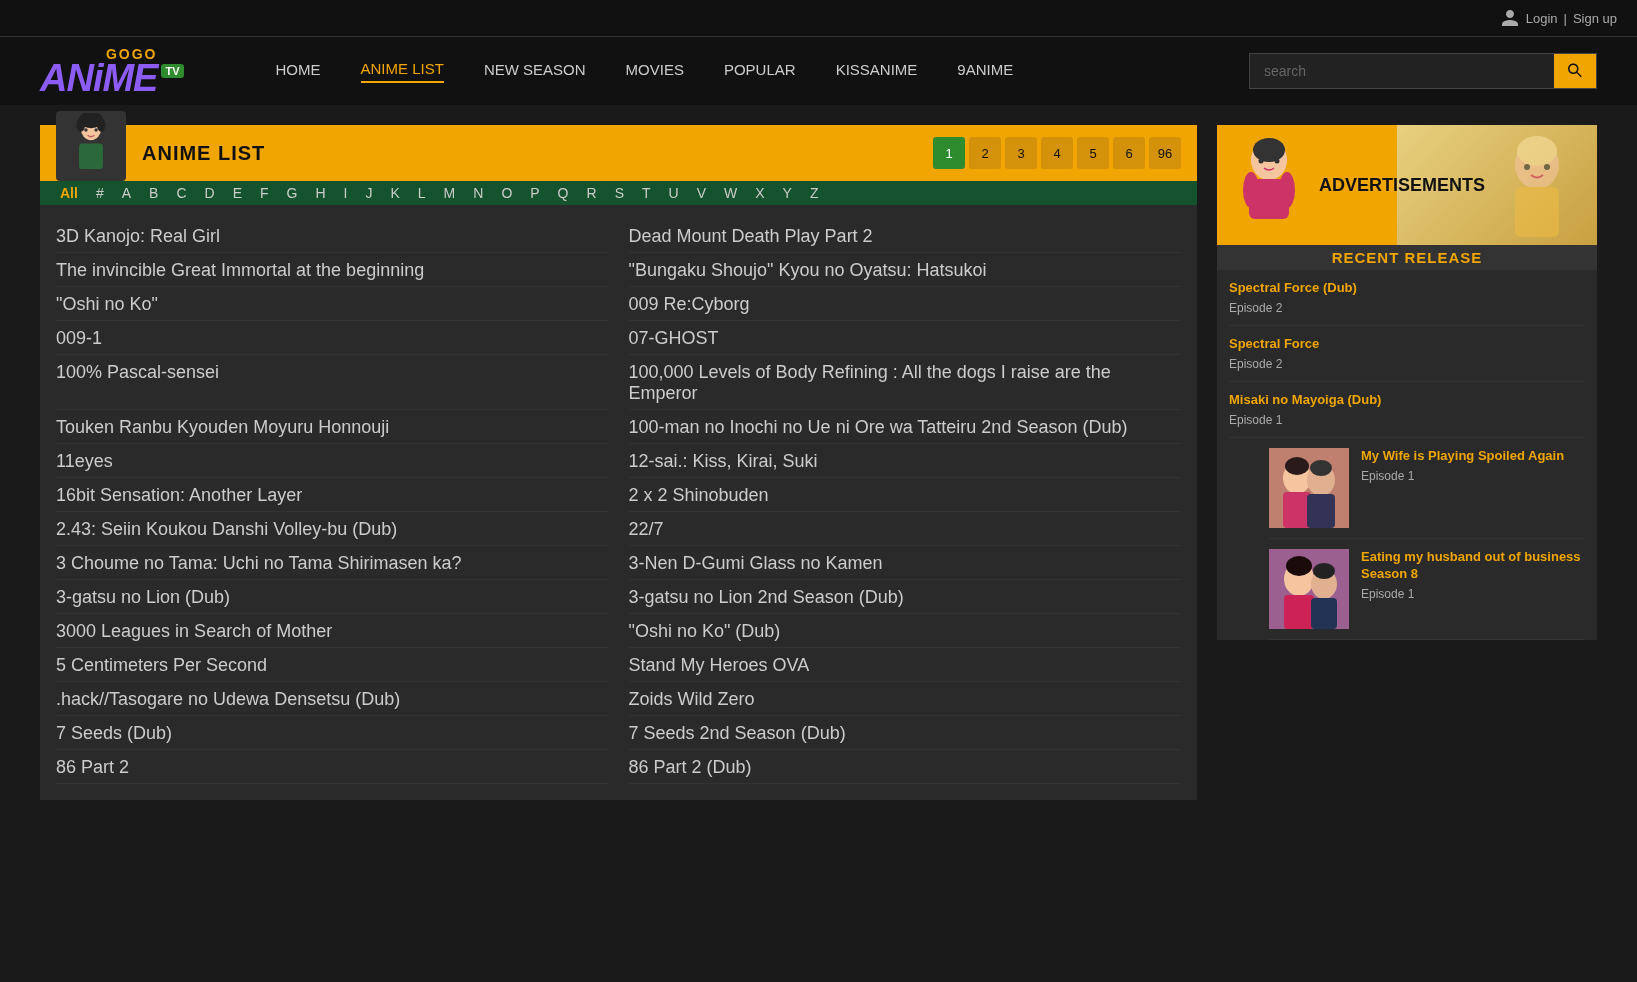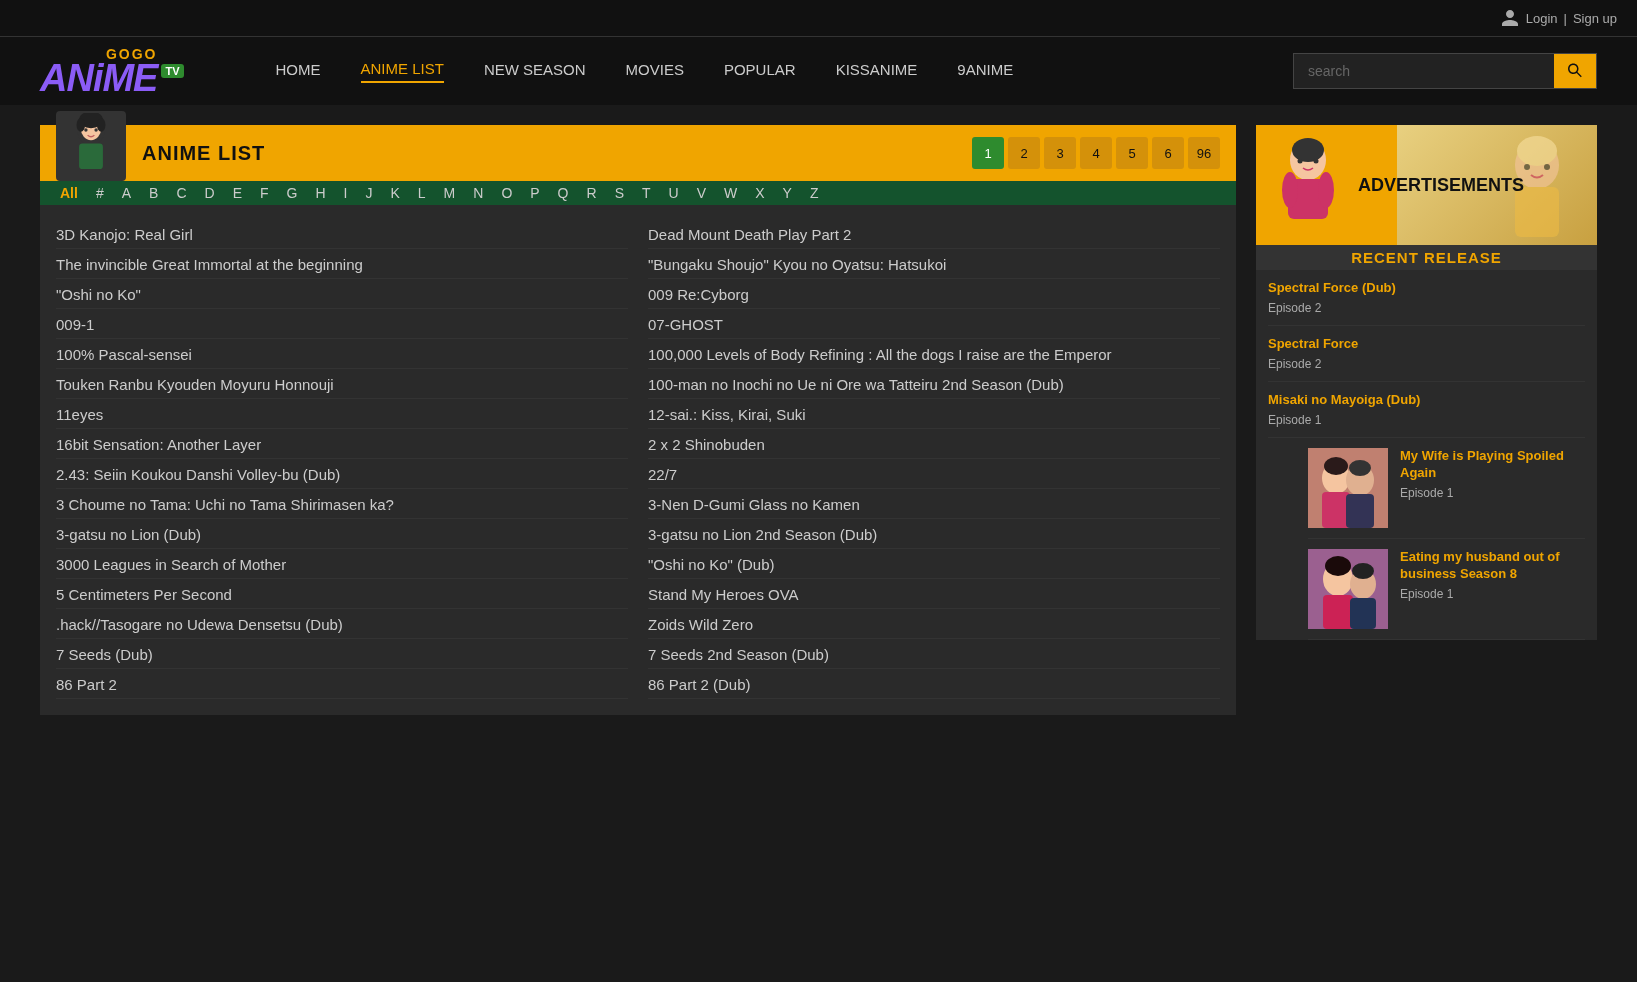--- a/index.html
+++ b/index.html
@@ -15,47 +15,47 @@
     .logo { display: flex; align-items: center; }
     .logo-tv { background: #2e8b2e; color: white; font-size: 11px; font-weight: bold; padding: 1px 4px; border-radius: 3px; margin-left: 4px; vertical-align: super; }
 
     nav { display: flex; gap: 40px; align-items: center; }
     .nav-item { color: #ccc; text-decoration: none; font-size: 15px; font-weight: 500; cursor: pointer; padding-bottom: 4px; }
     .nav-item.active { color: #f0a500; border-bottom: 2px solid #f0a500; }
 
     
     .search-area { margin-left: auto; display: flex; align-items: center; }
     .search-box { display: flex; align-items: center; border: 1px solid #444; background: #222; }
-    .search-input { background: transparent; border: none; outline: none; color: #ffffff; padding: 8px 14px; font-size: 14px; width: 260px; }
+    .search-input { background: transparent; border: none; outline: none; color: #ffffff; padding: 8px 14px; font-size: 14px; width: 304px; }
     .search-input::placeholder { color: #666; }
     .search-btn { background: #f0a500; border: none; padding: 8px 12px; cursor: pointer; display: flex; align-items: center; justify-content: center; }
     .search-btn svg { width: 18px; height: 18px; fill: #111; }
 
     
     .main-layout { display: flex; gap: 20px; padding: 20px 40px; }
     .content-area { flex: 1; min-width: 0; }
-    .sidebar { width: 341px; flex-shrink: 0; }
+    .sidebar { width: 380px; flex-shrink: 0; }
 
     
     .anime-list-header { background: #f0a500; display: flex; align-items: center; padding: 0 16px; height: 56px; gap: 16px; position: relative; }
     .anime-list-icon { width: 70px; height: 70px; border-radius: 4px; overflow: hidden; flex-shrink: 0; margin-top: -14px; background: #333; display: flex; align-items: flex-end; justify-content: center; }
     .anime-list-icon svg { width: 60px; height: 68px; }
     .anime-list-title { color: #111; font-size: 20px; font-weight: bold; letter-spacing: 1px; flex: 1; }
     .pagination { display: flex; gap: 4px; align-items: center; }
     .page-btn { width: 32px; height: 32px; display: flex; align-items: center; justify-content: center; border-radius: 3px; font-size: 13px; cursor: pointer; background: #d4910a; color: #111; font-weight: 500; }
     .page-btn.active { background: #2e8b2e; color: white; }
 
     
     .alpha-filter { background: #14532d; padding: 2px 16px; display: flex; gap: 10px; flex-wrap: wrap; align-items: center; }
     .alpha-btn { color: #ccc; font-size: 14px; cursor: pointer; padding: 2px 4px; }
     .alpha-btn.active { color: #f0a500; font-weight: bold; }
 
     
     .anime-grid { background: #2a2a2a; padding: 16px; display: grid; grid-template-columns: 1fr 1fr; gap: 2px 20px; }
-    .anime-link { color: #ccc; font-size: 15px; padding: 5px 0; cursor: pointer; display: block; border-bottom: 1px solid #333; }
+    .anime-link { color: #ccc; font-size: 18px; padding: 5px 0; cursor: pointer; display: block; border-bottom: 1px solid #333; }
 
     
     .ads-box { background: #f0a500; padding: 12px; display: flex; align-items: center; gap: 10px; position: relative; overflow: hidden; height: 120px; }
     .ads-title { color: #111; font-size: 18px; font-weight: bold; }
     .ads-img-right { position: absolute; right: 0; top: 0; width: 200px; height: 120px; background: linear-gradient(135deg, #e8d080 0%, #c8a040 100%); display: flex; align-items: center; justify-content: center; }
 
     .recent-release-title { background: #333; color: #f0a500; font-size: 15px; font-weight: bold; padding: 4px 16px; text-align: center; letter-spacing: 1px; }
 
     .recent-item { display: flex; gap: 12px; padding: 10px 0; border-bottom: 1px solid #333; align-items: flex-start; margin-left: 40px; }
     .recent-item-img { width: 80px; height: 80px; flex-shrink: 0; background: #333; object-fit: cover; }

